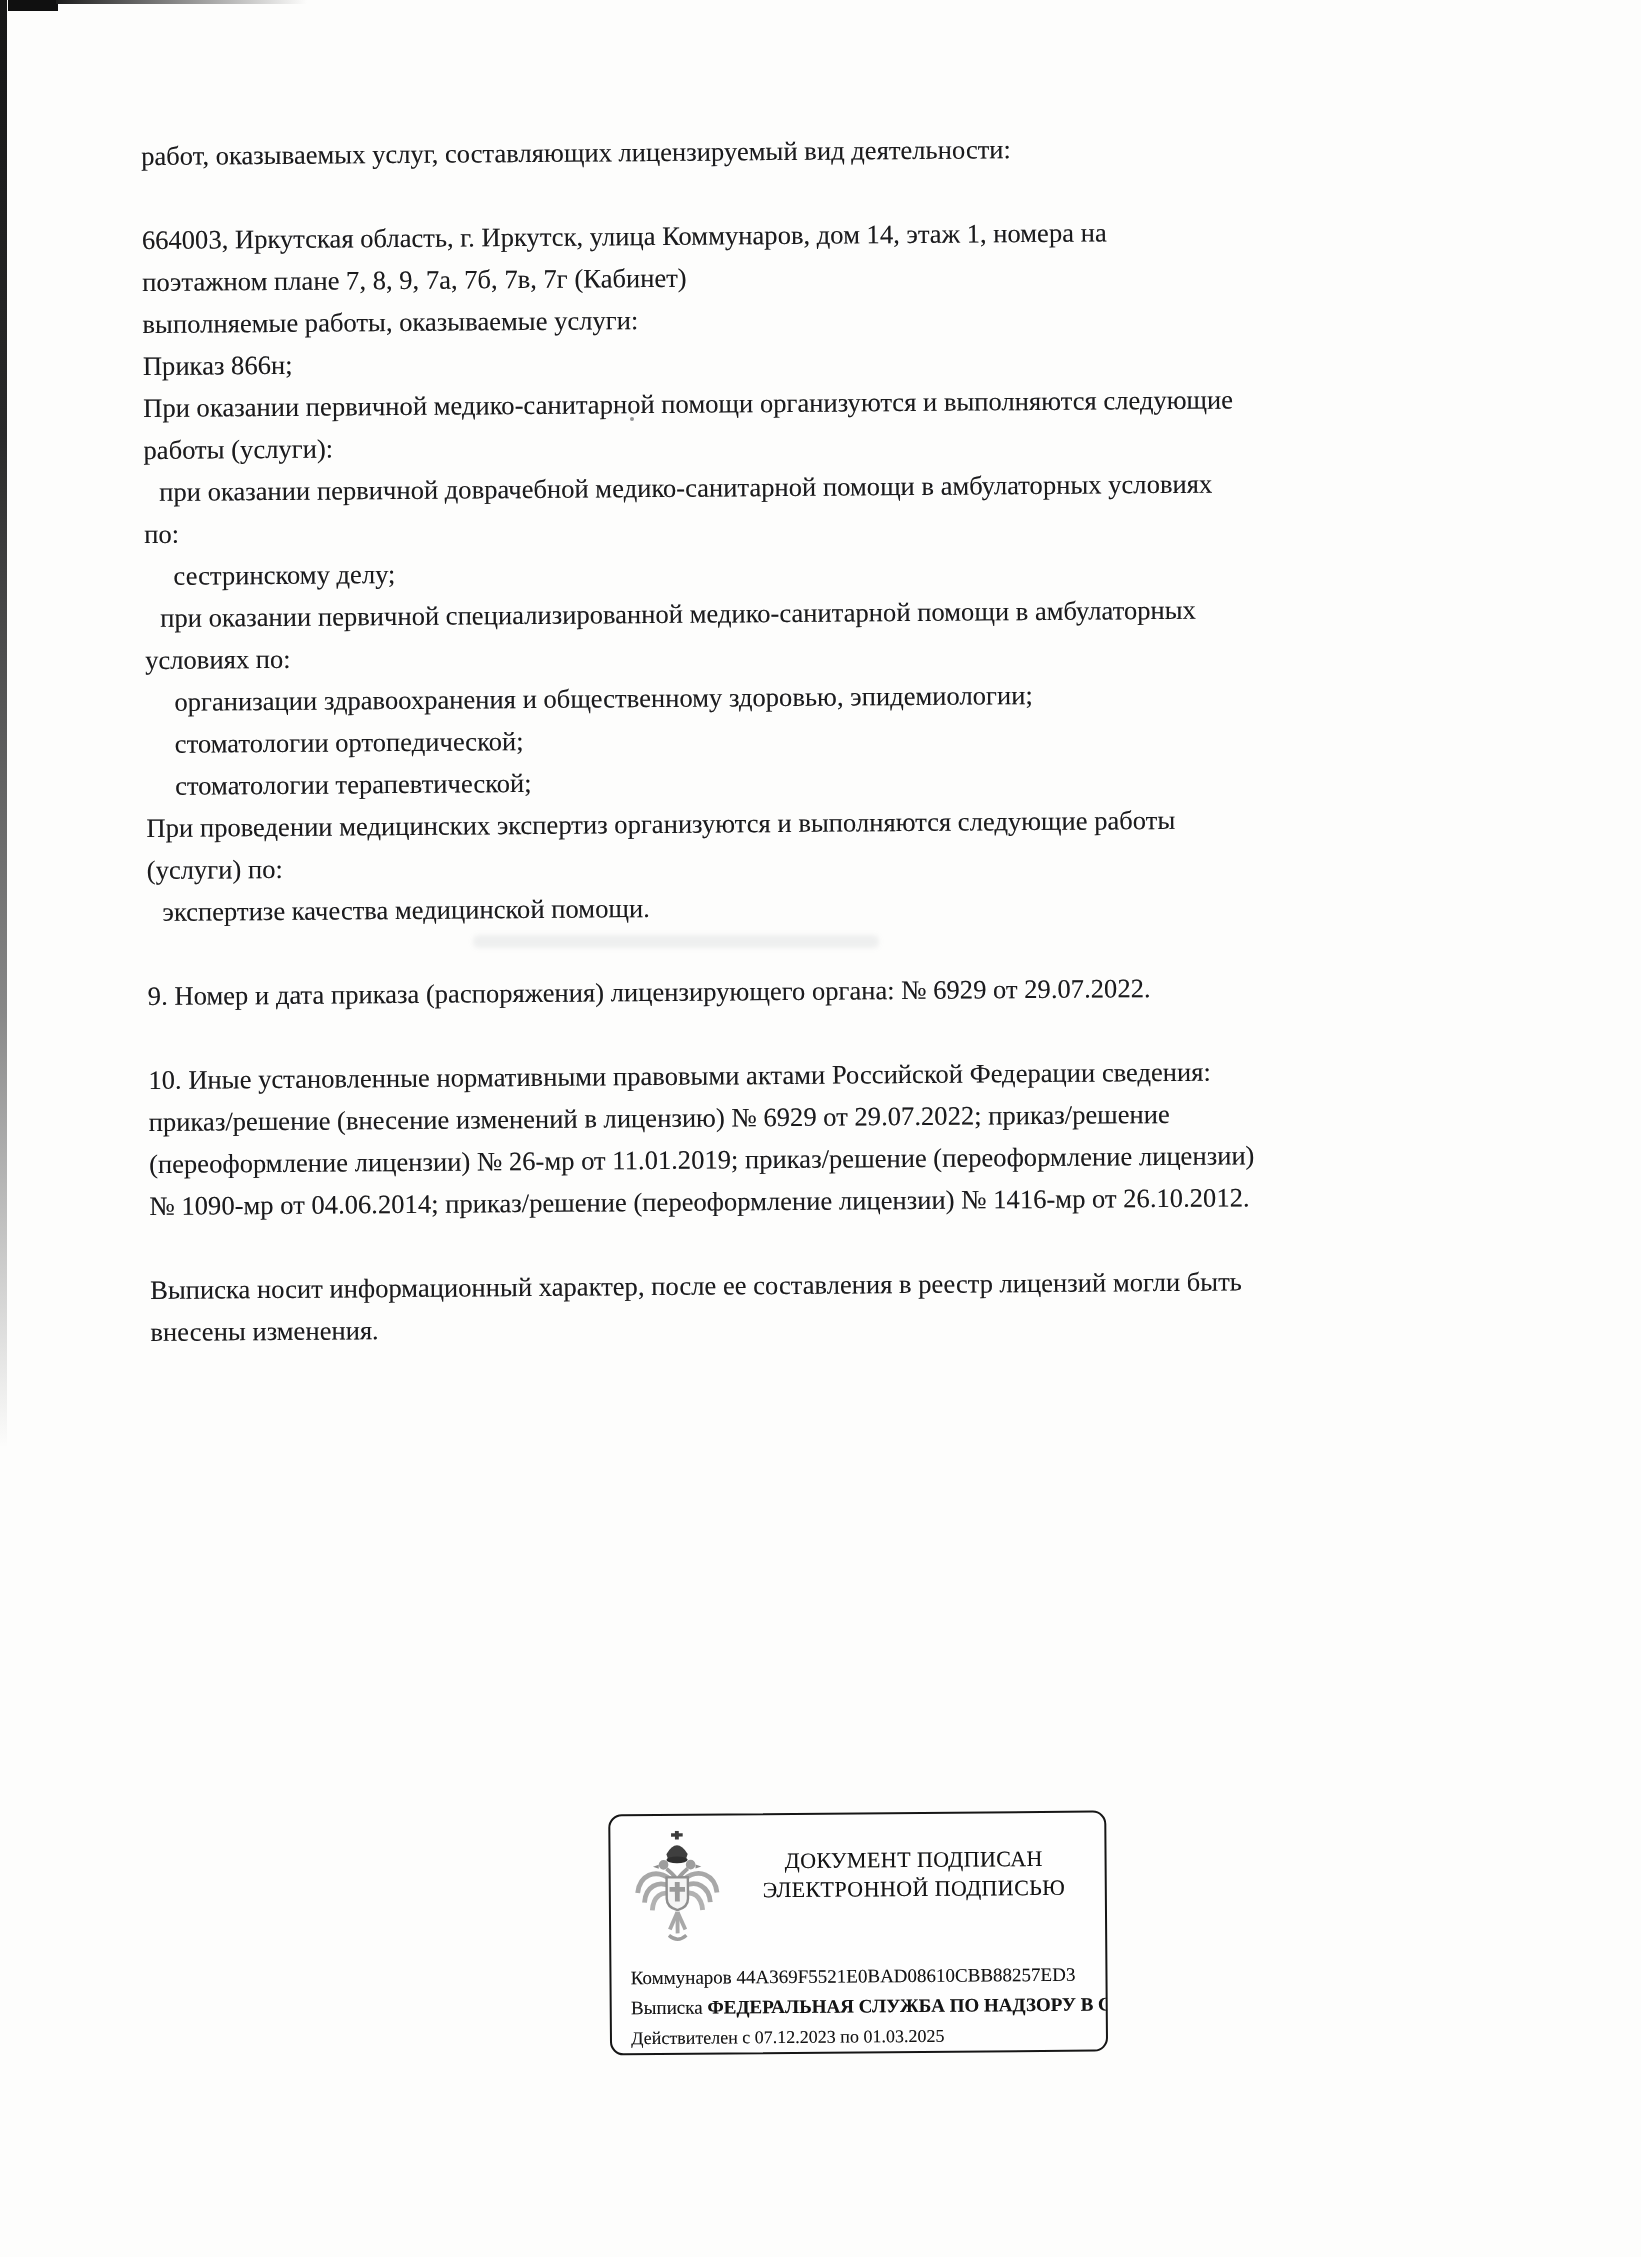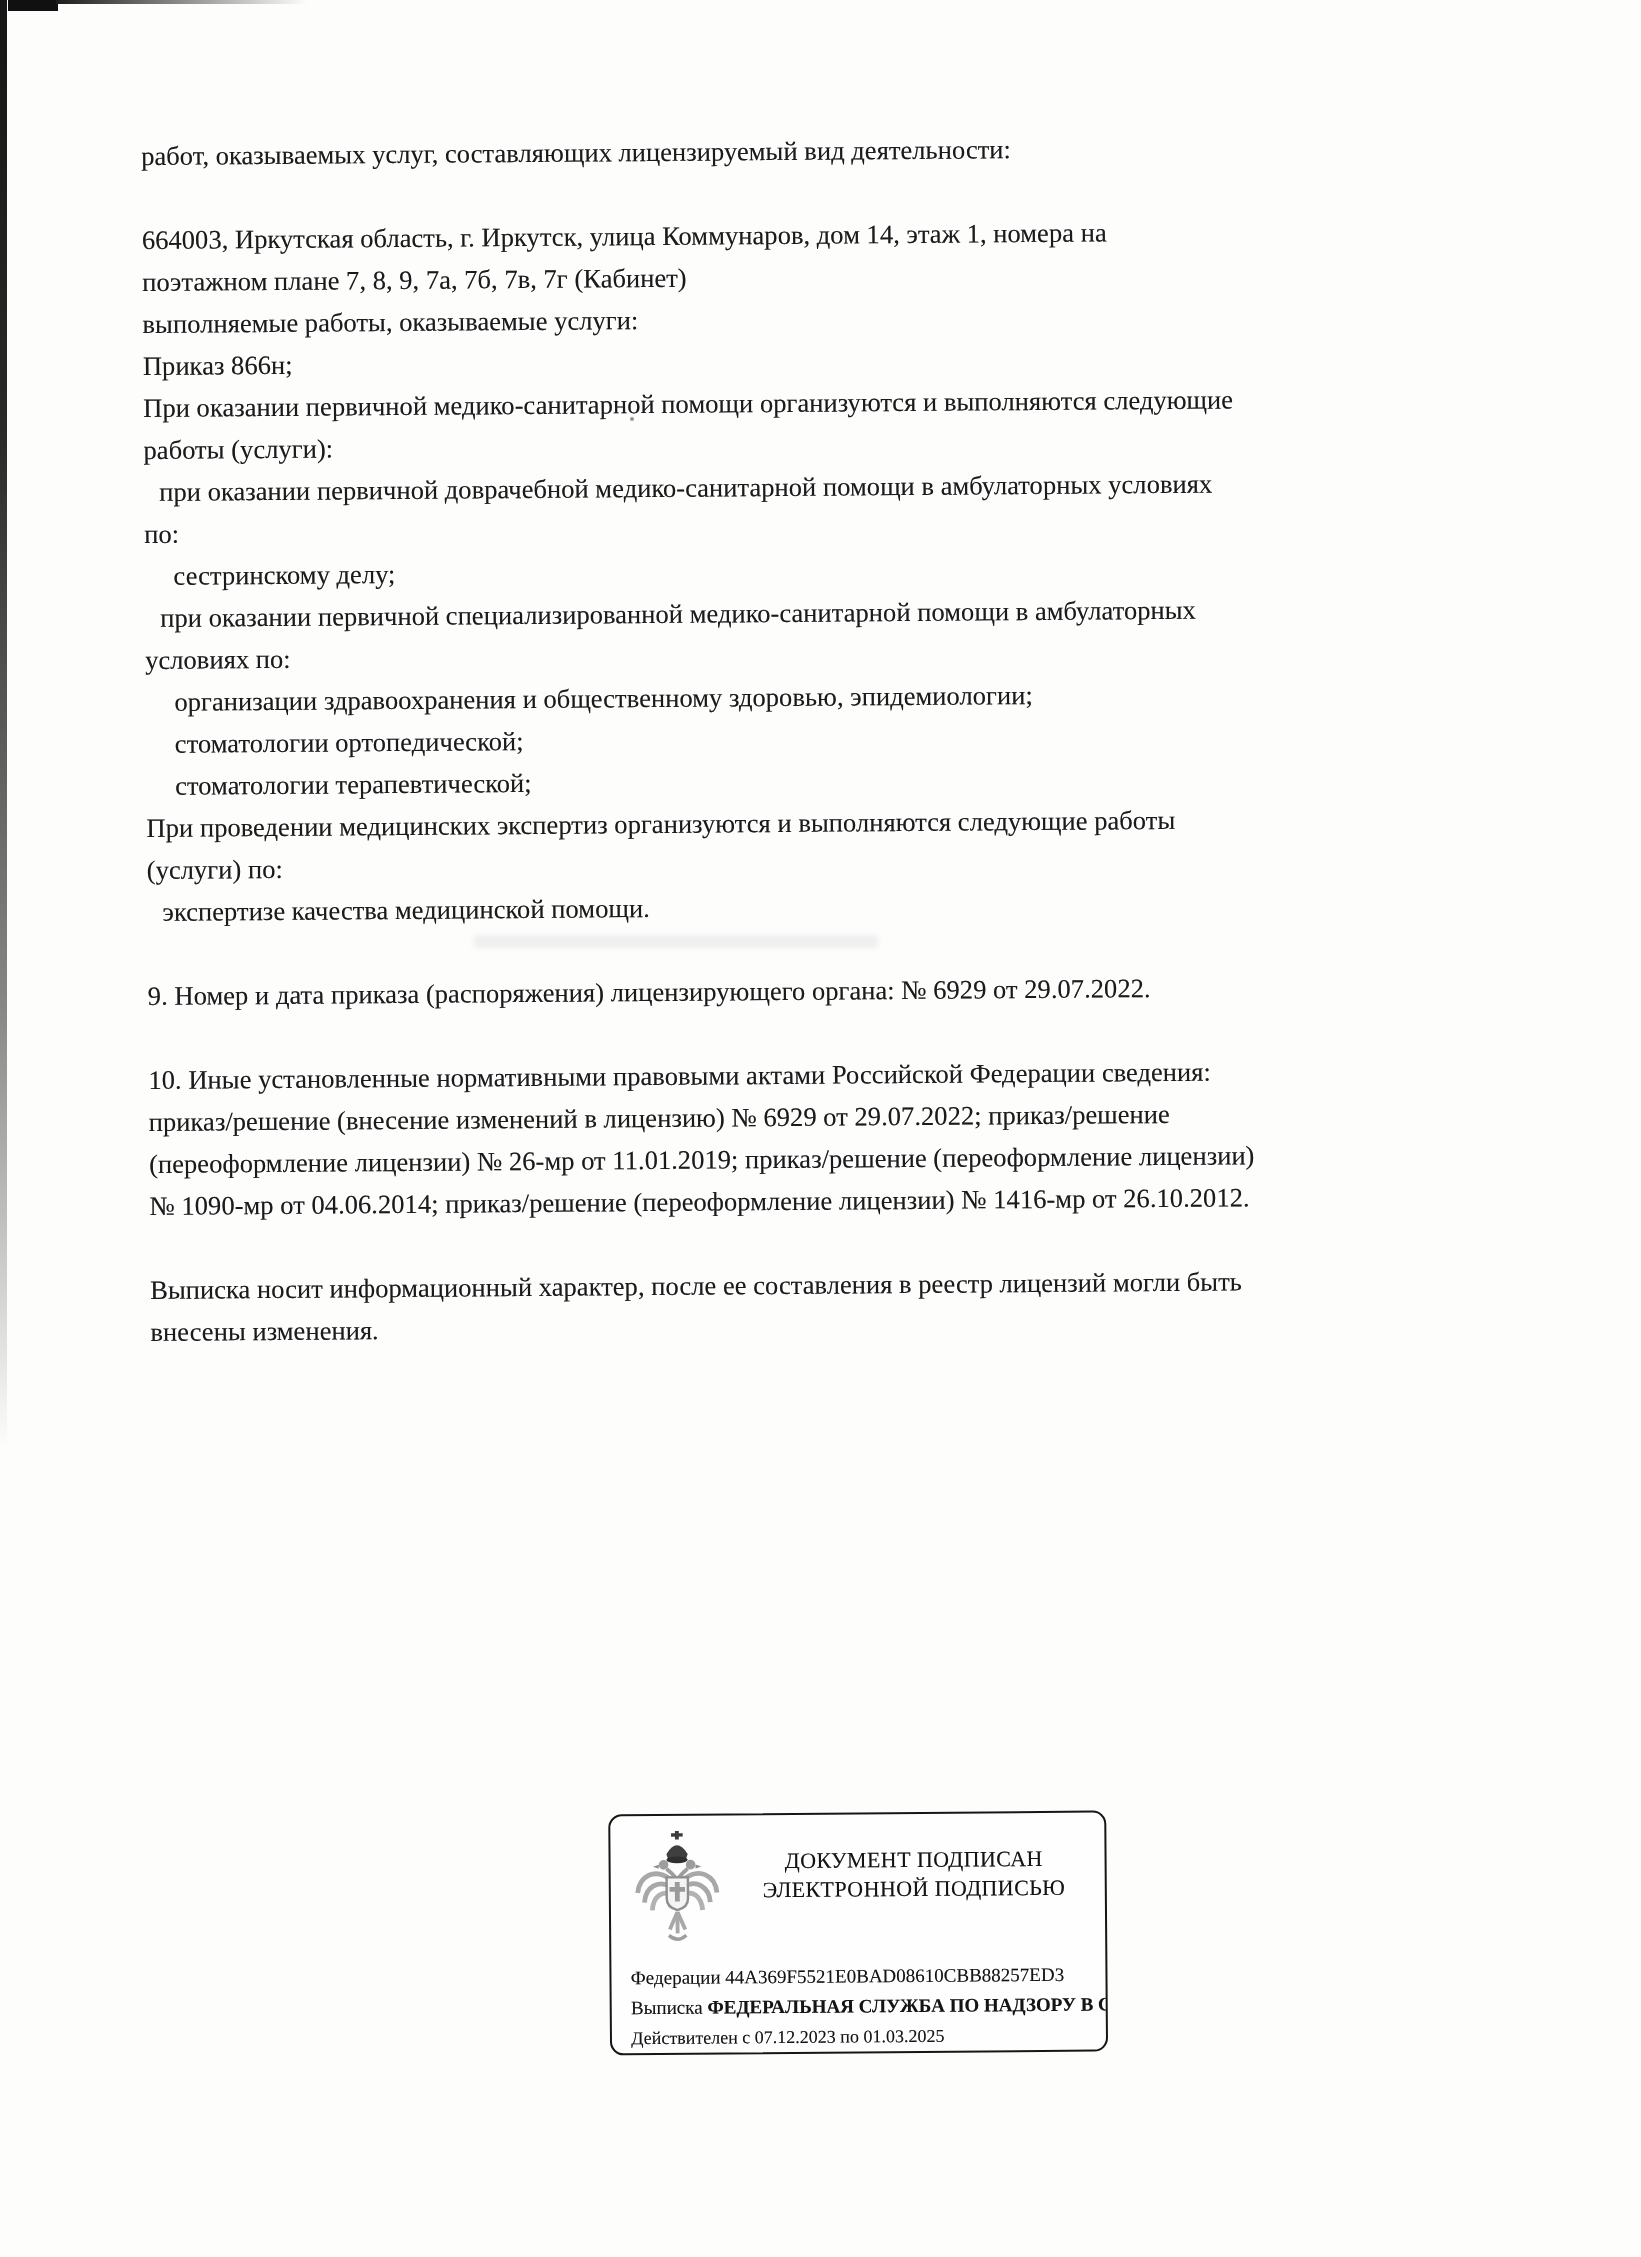--- a/index.html
+++ b/index.html
@@ -142,20 +142,20 @@
         <path d="M47,84 L39,102" stroke="#a8a8a8" stroke-width="4" fill="none"></path>
         <path d="M47,84 L47,106" stroke="#a8a8a8" stroke-width="4" fill="none"></path>
         <path d="M47,84 L55,102" stroke="#a8a8a8" stroke-width="4" fill="none"></path>
         <path d="M38,108 Q47,116 56,108" stroke="#9e9e9e" stroke-width="3.5" fill="none"></path>
       </svg>
       <div class="stamp-title">
         <div>ДОКУМЕНТ ПОДПИСАН</div>
         <div>ЭЛЕКТРОННОЙ ПОДПИСЬЮ</div>
       </div>
       <div class="stamp-cert">
-        <div class="cert-line"><span>Федерации</span> <span>44A369F5521E0BAD08610CBB88257ED3</span></div>
+        <div class="cert-line"><span>Коммунаров</span> <span>44A369F5521E0BAD08610CBB88257ED3</span></div>
         <div class="cert-line"><span>Выписка</span> <span class="bold">ФЕДЕРАЛЬНАЯ СЛУЖБА ПО НАДЗОРУ В С</span></div>
         <div class="cert-line validity">Действителен с 07.12.2023 по 01.03.2025</div>
       </div>
     </div>
   </div>
 </div>
 
 
 </body></html>

